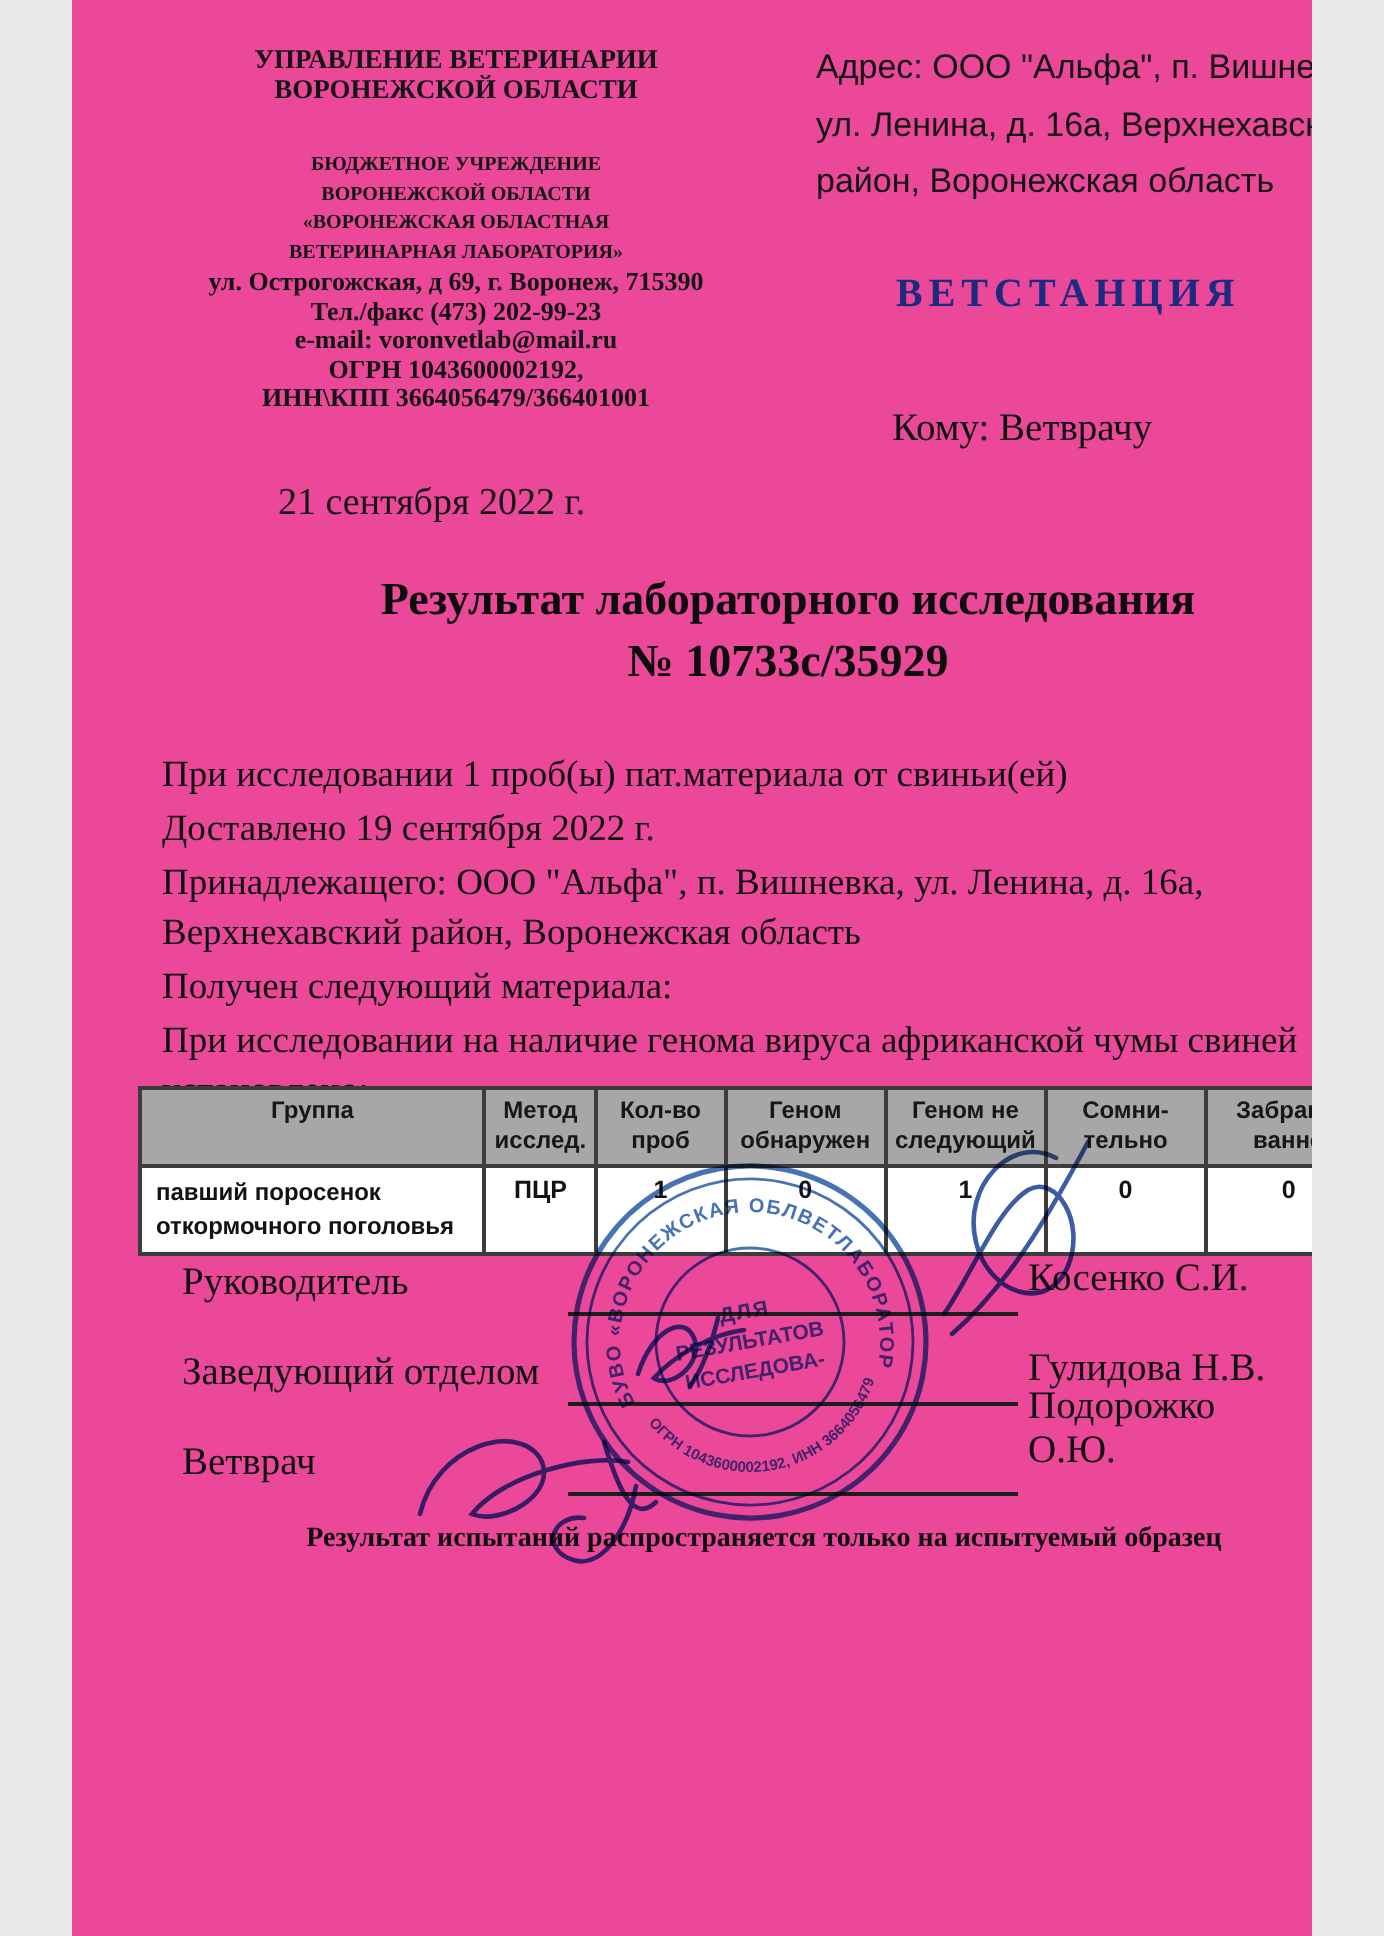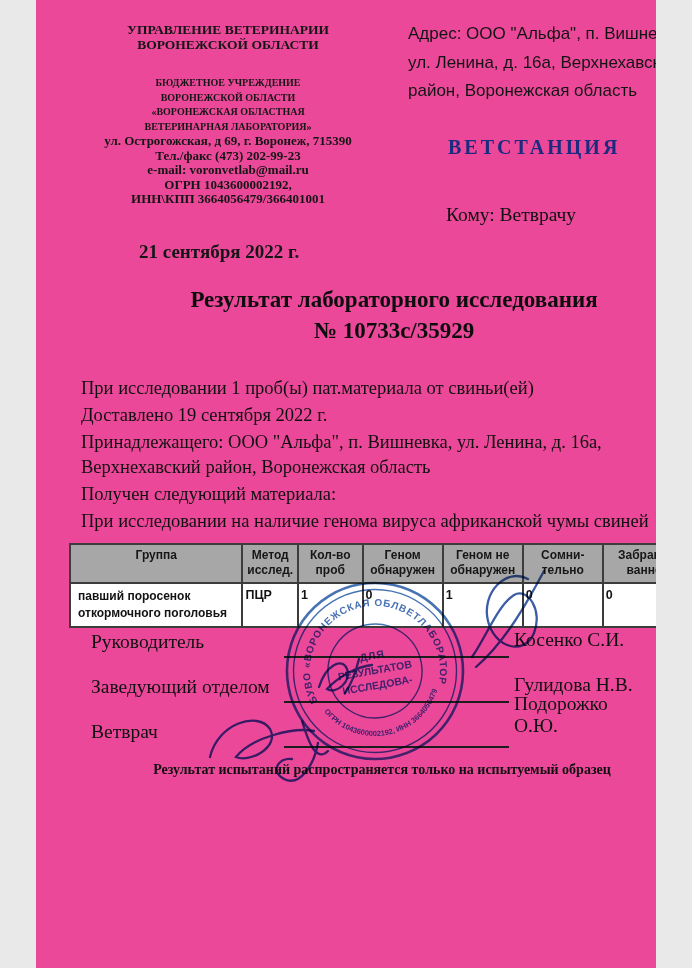--- a/index.html
+++ b/index.html
@@ -26,21 +26,21 @@
     position:absolute;left:412px;top:136px;
     font-family:"Liberation Serif", serif;font-weight:bold;
     font-size:20px;letter-spacing:3px;color:#1c2b80;
   }
   .to-line{
     position:absolute;left:398px;top:204px;
     font-size:19.5px;color:#101010;margin-left:12px;
   }
   .date-line{
     position:absolute;left:103px;top:241px;
-    font-size:19px;font-weight:bold;text-align:center;
+    font-size:19px;font-weight:normal;text-align:center;
   }
   
   .doc-title{
     position:absolute;left:12px;top:284px;width:692px;text-align:center;
     font-size:23px;font-weight:bold;line-height:31px;color:#0d0d0d;
   }
   
   .body-text{
     position:absolute;left:45px;top:376px;width:584px;
     font-size:18.5px;line-height:25px;color:#101010;
@@ -51,21 +51,21 @@
     position:absolute;left:33px;top:543px;width:618px;
     border-collapse:collapse;table-layout:fixed;
     font-family:"Liberation Sans", sans-serif;
   }
   .results-table th,.results-table td{border:2px solid #3c3c3c;}
   .results-table th{
     background:#a7a7a7;font-size:12px;font-weight:bold;line-height:15px;
     text-align:center;vertical-align:top;padding:3px 2px 4px;color:#171717;
   }
   .results-table td{
-    font-size:12.5px;font-weight:bold;text-align:left;vertical-align:top;
+    font-size:12.5px;font-weight:bold;text-align:center;vertical-align:top;
     padding:4px 2px 16px;color:#131313;background:#fff;
   }
   .results-table td.cell-left{
     text-align:left;font-size:12px;line-height:17px;padding:4px 4px 4px 7px;
   }
   
   .sig-role{position:absolute;left:55px;font-size:19.5px;color:#101010;}
   .sig-name{position:absolute;left:478px;font-size:19.5px;color:#101010;}
   .sig-rule{position:absolute;left:248px;width:225px;height:2px;background:#1d1d1d;}
   
@@ -130,21 +130,21 @@
         <col style="width:13%">
         <col style="width:13%">
         <col style="width:13.5%">
     </colgroup>
     <thead>
       <tr>
         <th>Группа</th>
         <th>Метод исслед.</th>
         <th>Кол-во проб</th>
         <th>Геном обнаружен</th>
-        <th>Геном не обнаружен</th>
+        <th>Геном не следующий</th>
         <th>Сомни- тельно</th>
         <th>Забрако- ванно</th>
       </tr>
     </thead>
     <tbody>
       <tr>
         <td class="cell-left">павший поросенок откормочного поголовья</td>
         <td>ПЦР</td>
         <td>1</td>
         <td>0</td>

